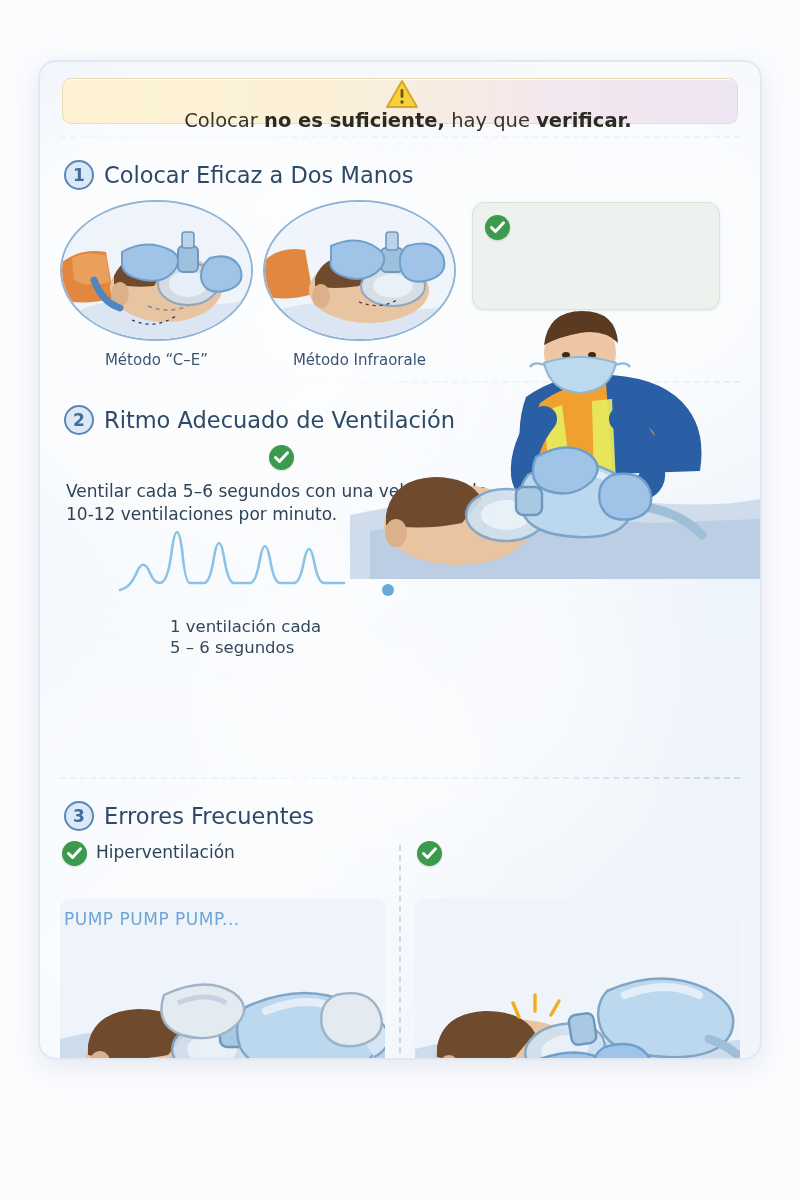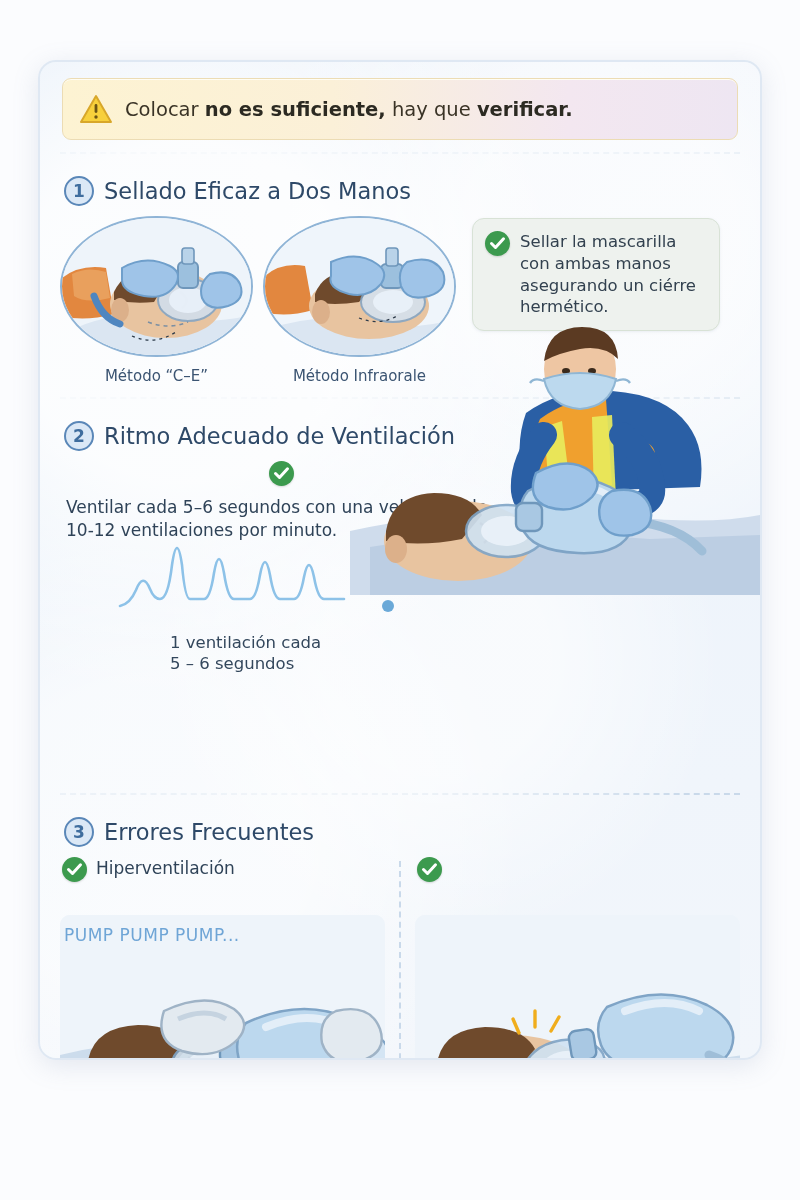--- a/index.html
+++ b/index.html
@@ -38,27 +38,28 @@
     font-size: 29px;
     color: #2b3c52;
     padding-top: 22px;
     letter-spacing: .2px;
   }
   .title b { color:#1d2b3d; }
 
   .banner {
     position: relative;
     margin: 16px 22px 0 22px;
-    height: 62px;
+    height: 46px;
     border-radius: 9px;
     background: linear-gradient(90deg,#fdf3d2 0%, #fbf0d8 40%, #f3e7f0 75%, #eee6f2 100%);
     border: 1px solid #ecdcb4;
     display: flex; align-items: center;
     padding-left: 16px;
     box-shadow: inset 0 1px 0 #fffdf3;
+    flex-direction: column;
   }
   .warn-tri { width: 34px; height: 30px; position: relative; flex: none; margin-right: 12px;}
   .warn-tri svg{display:block}
   .banner-text { font-size: 19.5px; color: #3a3326; }
   .banner-text b { color:#2c2a22; }
 
   .section {
     position: relative;
     margin: 14px 20px 0 20px;
     padding-top: 8px;
@@ -146,21 +147,21 @@
     <div class="banner-text">
       <span>Colocar </span><b>no es suficiente,</b><span> hay que </span><b>verificar.</b>
     </div>
   </div>
 
   <div class="divider"></div>
 
   <div class="section">
     <div class="sec-head">
       <div class="step-badge">1</div>
-      <div class="sec-title">Sellado Eficaz a Dos Manos</div>
+      <div class="sec-title">Colocar Eficaz a Dos Manos</div>
     </div>
 
     <div class="s1-row">
       <div>
         <div class="circle-img">
           <svg width="193" height="141" viewBox="0 0 193 141">
             <rect width="193" height="141" fill="#eef4fa"></rect>
 
             <path d="M0 118 Q40 92 96 100 Q150 108 193 96 L193 141 L0 141 Z" fill="#dbe6f2"></path>
             <path d="M0 60 Q18 46 44 50 L52 96 Q22 104 0 98 Z" fill="#e2873f"></path>
@@ -207,21 +208,20 @@
         </div>
         <div class="cap">Método Infraorale</div>
       </div>
 
       <div class="callout">
         <span class="check">
           <svg width="15" height="13" viewBox="0 0 15 13">
               <path d="M1.5 6.5 L5.5 10.5 L13.5 1.8" stroke="#ffffff" stroke-width="3" fill="none" stroke-linecap="round" stroke-linejoin="round"></path>
             </svg>
         </span>
-        <p>Sellar la mascarilla con ambas manos asegurando un ciérre hermético.</p>
       </div>
     </div>
   </div>
 
   <div class="divider"></div>
 
   <div class="section">
     <div class="sec-head">
       <div class="step-badge">2</div>
       <div class="sec-title">Ritmo Adecuado de Ventilación</div>

